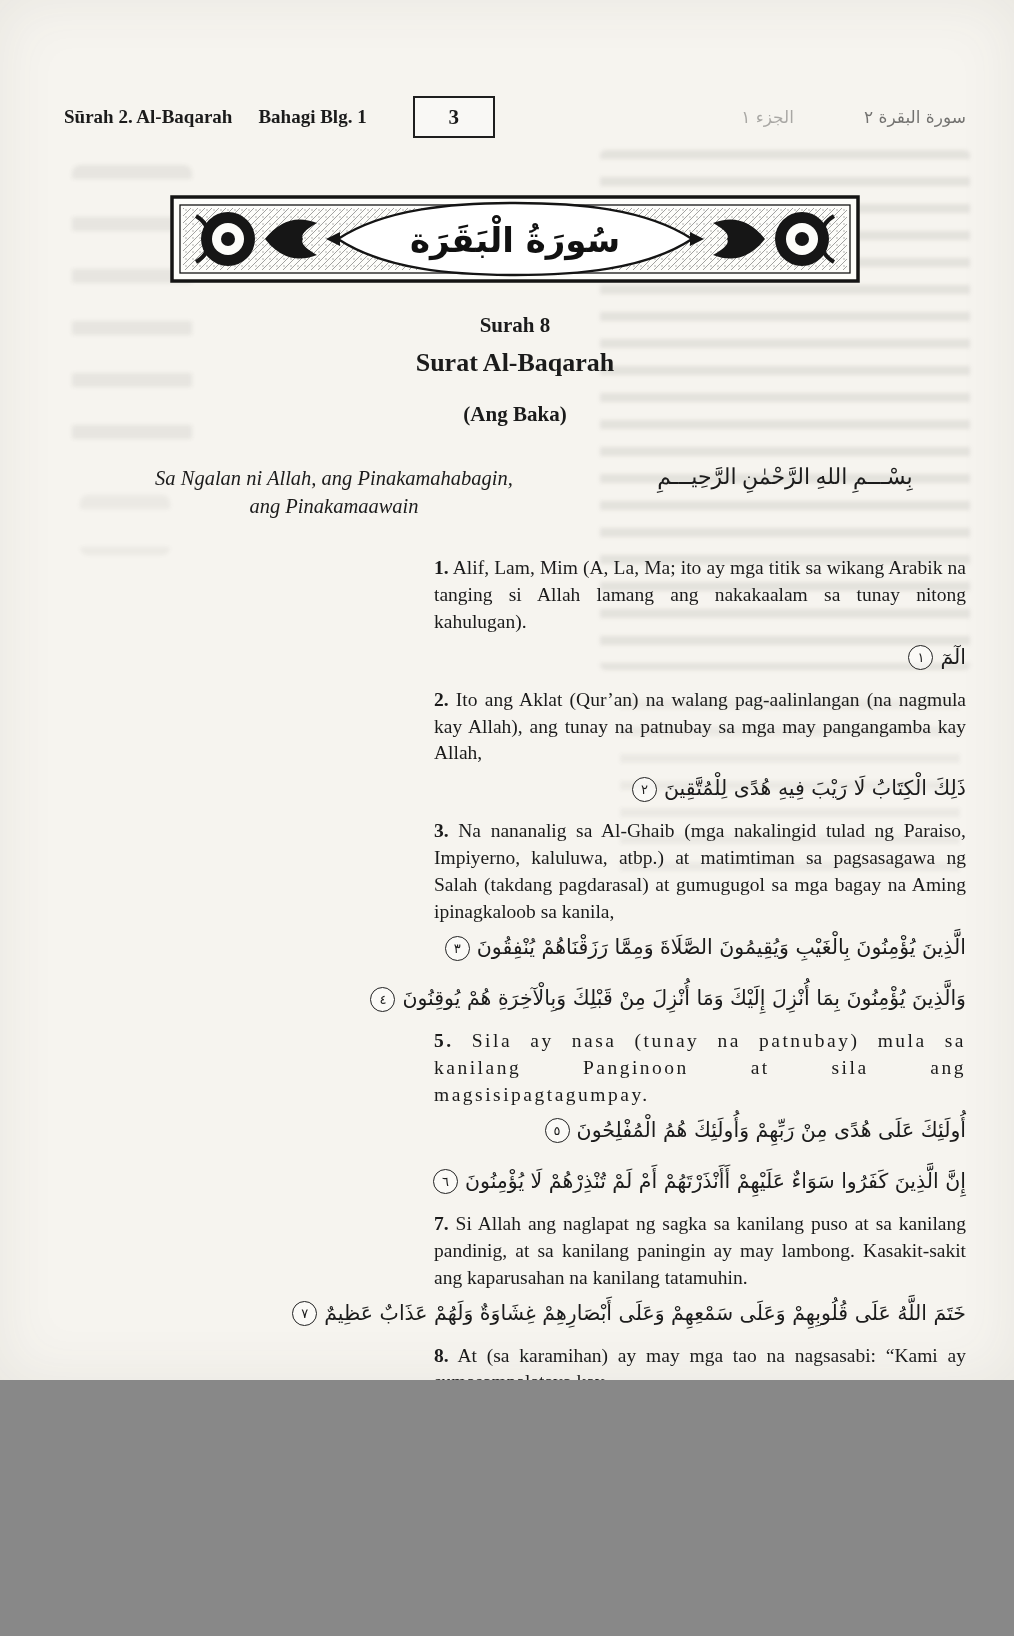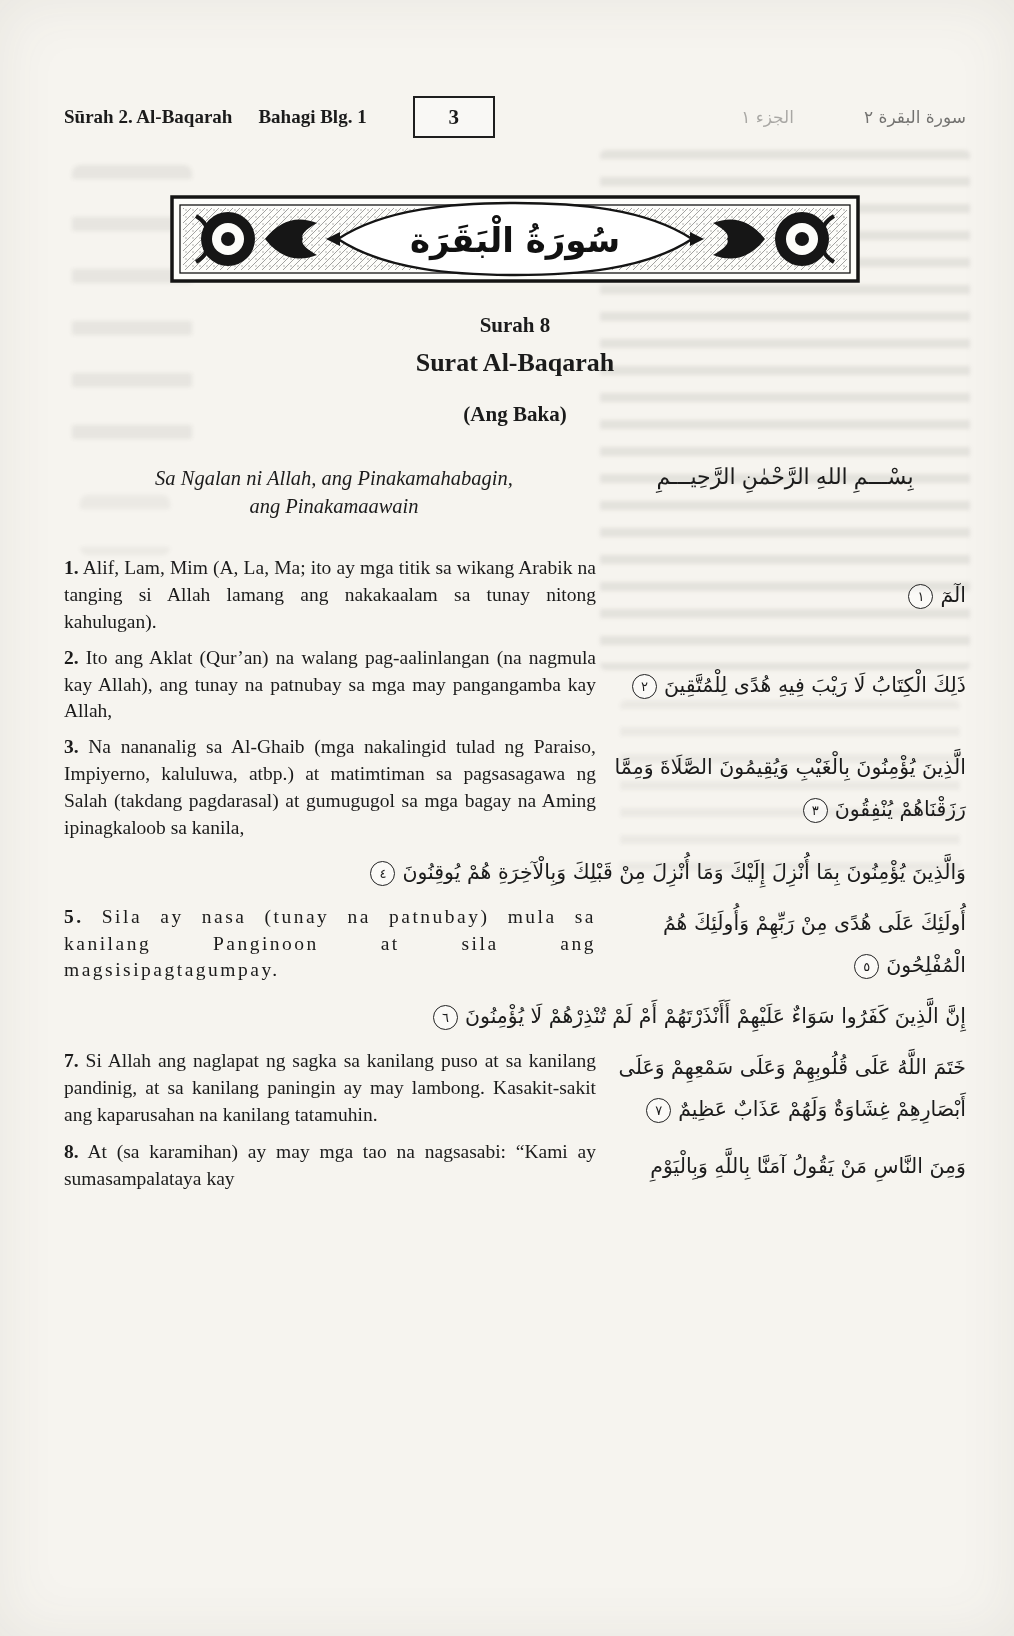--- a/index.html
+++ b/index.html
@@ -1,18 +1,18 @@
 <!DOCTYPE html>
 <html><head>
 <meta charset="utf-8">
 <style>
   html,body { margin:0; padding:0; background:#888; }
   .page {
     position:relative;
-    width:1014px; height:1636px;
+    width:1014px; height:1380px;
     margin:0 auto;
     background:#f6f4ef;
     overflow:hidden;
     font-family:"Liberation Serif", serif;
     color:#1b1b1b;
     box-shadow: inset 0 0 60px rgba(80,75,60,0.08);
   }
   .content { position:relative; z-index:2; padding:96px 48px 0 64px; }
 
   
@@ -57,26 +57,26 @@
   .st-3 { font-weight:bold; font-size:21px; margin-top:17px; }
 
   
   .basmala-row { display:flex; align-items:flex-start; margin-top:34px; }
   .basmala-tagalog {
     width:540px; text-align:center; font-style:italic; font-size:20.5px;
     line-height:1.4; white-space:pre-line;
   }
   .basmala-arabic {
     flex:1; text-align:center; direction:rtl;
-    font-family:Liberation Sans, sans-serif; font-size:22px;
+    font-family:Liberation Serif, serif; font-size:22px;
   }
 
   
   .verses { margin-top:34px; }
-  .verse-row { display:flex; align-items:center; margin-bottom:9px; }
+  .verse-row { display:flex; align-items:flex-end; margin-bottom:9px;flex-direction:column; }
   .tagalog {
     width:532px; margin:0; font-size:19.5px; line-height:1.38;
     text-align:justify;
   }
   .tagalog .vnum { font-weight:bold; }
   .tagalog.spread { letter-spacing:2.5px; word-spacing:7px; }
   .arabic {
     flex:1; direction:rtl; text-align:right;
     font-family:"DejaVu Sans", sans-serif;
     font-size:20.5px; line-height:2.05;

